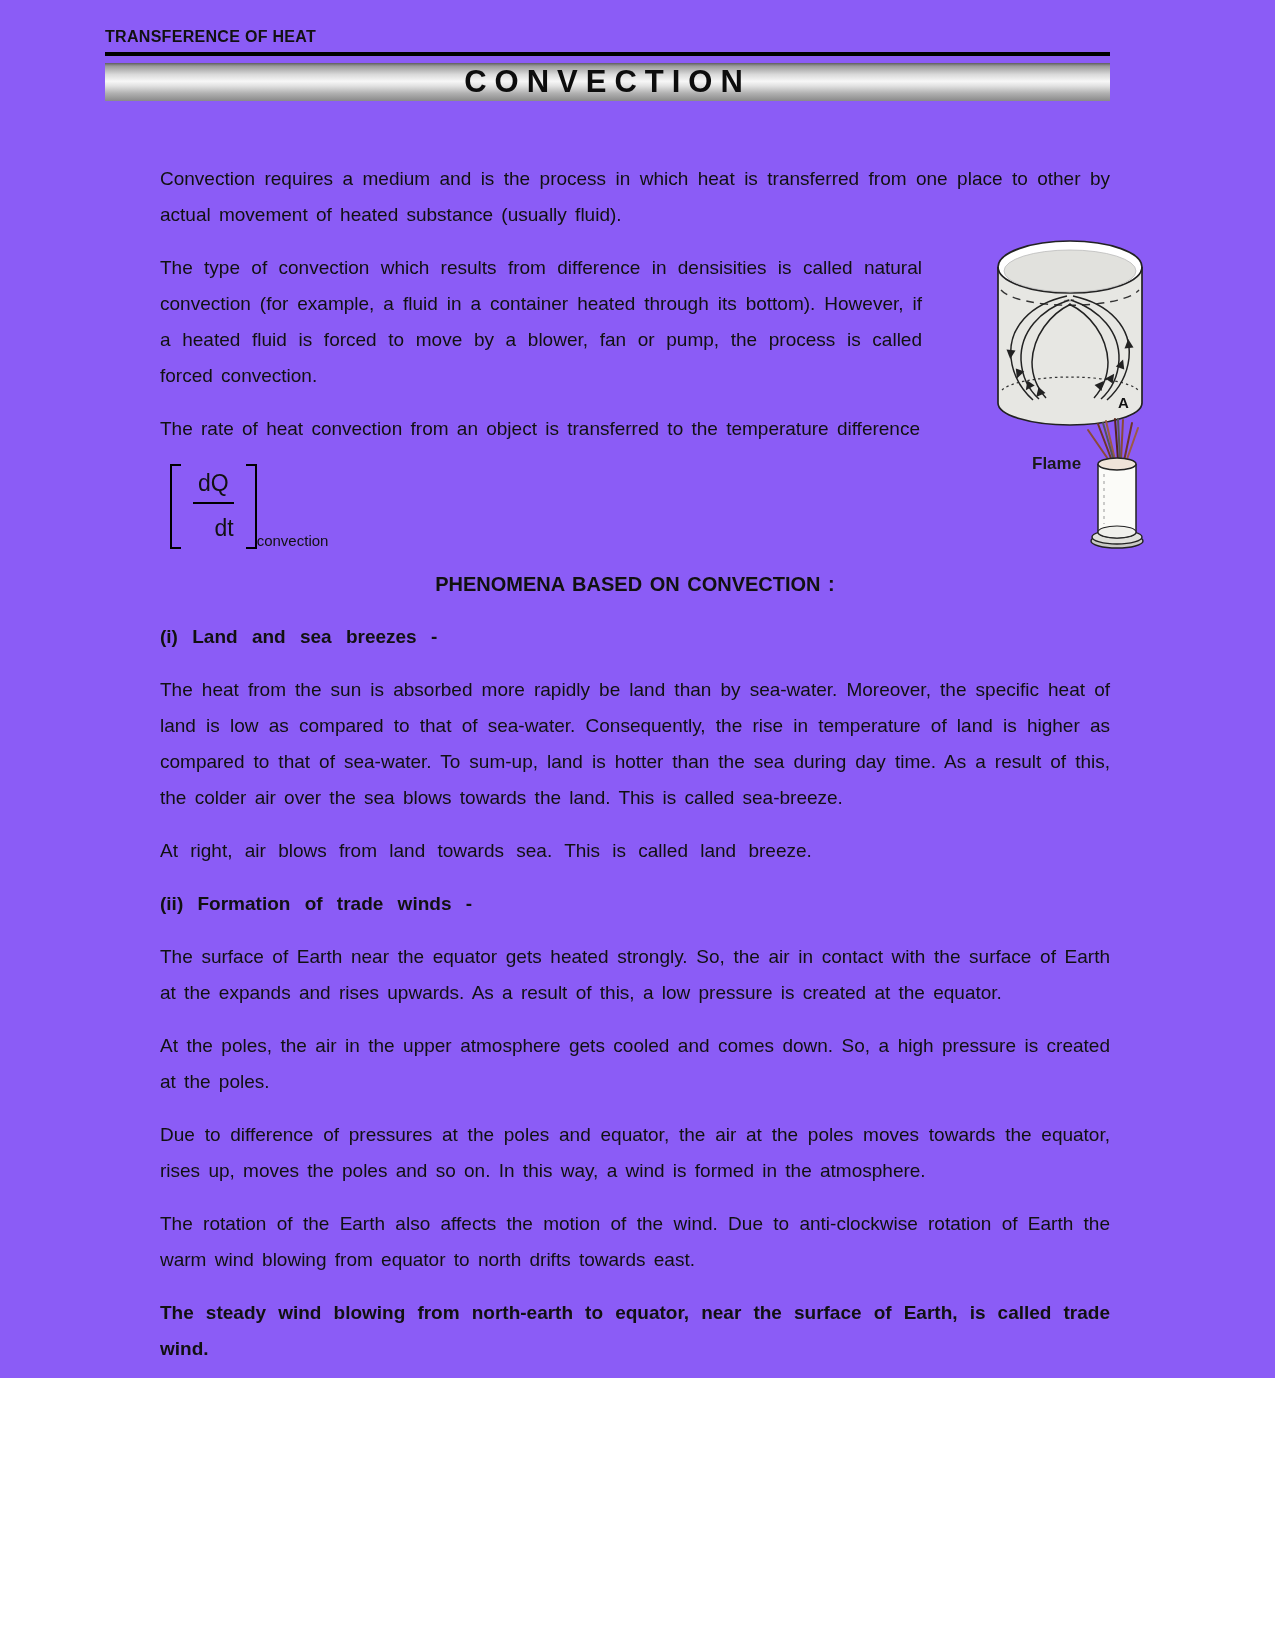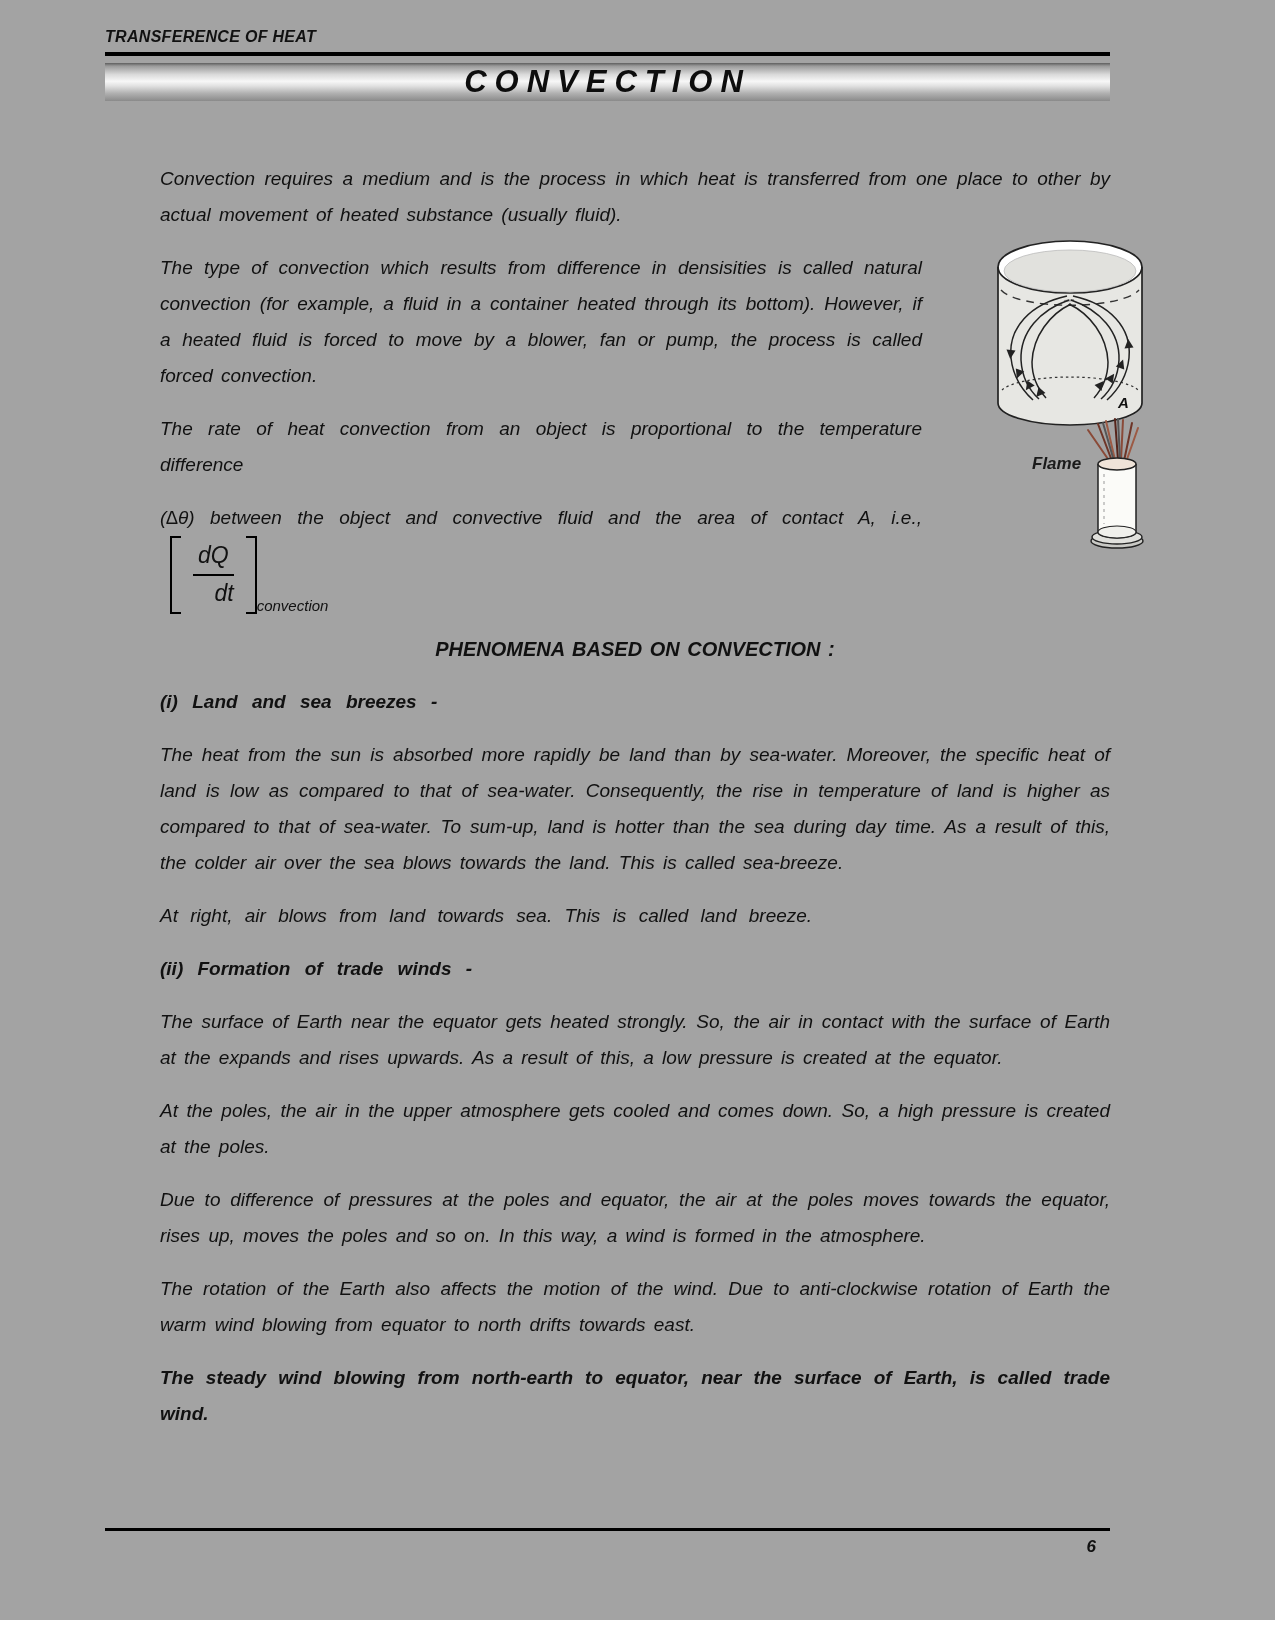--- a/index.html
+++ b/index.html
@@ -1,23 +1,22 @@
 <!DOCTYPE html>
 <html><head>
 <meta charset="utf-8">
 <style>
   html,body{margin:0;padding:0;background:#ffffff;}
   .page{
     position:relative;
-    width:1275px;height:1620px;
-    background:#a3a3a3;
+    width:1275px;height:1378px;
+    background:#8b5cf6;
     font-family:"Liberation Sans", sans-serif;
     color:#111;
     overflow:hidden;
-    font-style:italic;
   }
   .content{position:absolute;left:105px;right:165px;top:28px;}
   .running-title{
     font-size:16px;font-weight:bold;letter-spacing:0.3px;
     padding-bottom:6px;border-bottom:4px solid #000;
   }
   .banner{
     height:38px;margin-top:7px;
     background:linear-gradient(180deg,#5e5e5e 0%,#9a9a9a 8%,#d9d9d9 30%,#f7f7f7 48%,#e2e2e2 60%,#b0b0b0 80%,#8a8a8a 100%);
     display:flex;align-items:center;justify-content:center;
@@ -36,21 +35,21 @@
     position:relative;
   }
   .figure-float svg{position:absolute;top:0;right:0;}
   
   .formula-wrap{display:inline-flex;align-items:flex-start;margin-left:10px;vertical-align:middle;}
   .bk{width:9px;align-self:stretch;border:2.5px solid #000;}
   .bk-left{border-right:none;margin-right:3px;}
   .bk-right{border-left:none;margin-left:3px;}
   .frac{display:flex;flex-direction:column;align-items:flex-end;padding:5px 9px;font-size:23px;line-height:1.3;font-weight:normal;word-spacing:0;}
   .frac-num{border-bottom:2.2px solid #000;padding:0 5px 3px 5px;}
-  .frac-den{padding-top:3px;}
+  .frac-den{padding-top:10px;}
   .formula-sub{font-size:15px;align-self:flex-end;transform:translateY(10px);word-spacing:0;}
   
   .footer{
     position:absolute;left:105px;right:165px;top:1528px;
     border-top:3px solid #000;
   }
   .page-num{text-align:right;font-weight:bold;font-size:17px;padding:6px 14px 0 0;}
 </style>
 </head>
 <body>
@@ -130,24 +129,23 @@
 
           <ellipse cx="157" cy="226" rx="19" ry="6" fill="#efe3d8" stroke="#222" stroke-width="1.5"></ellipse>
           <line x1="144" y1="236" x2="144" y2="286" stroke="#999" stroke-width="1" stroke-dasharray="3,4"></line>
 
           <text x="72" y="231" font-size="17" font-weight="bold" fill="#1a1a1a" text-anchor="start">Flame</text>
         </svg>
       </div>
 
       <p>The type of convection which results from difference in densisities is called natural convection (for example, a fluid in a container heated through its bottom). However, if a heated fluid is forced to move by a blower, fan or pump, the process is called forced convection.</p>
 
-      <p>The rate of heat convection from an object is proportional to the temperature difference</p>
+      <p>The rate of heat convection from an object is transferred to the temperature difference</p>
 
       <p>
-        <span>(∆θ) between the object and convective fluid and the area of contact A, i.e.,</span>
         <span class="formula-wrap">
           <span class="bk bk-left"></span>
           <span class="frac">
             <span class="frac-num">dQ</span>
             <span class="frac-den">dt</span>
           </span>
           <span class="bk bk-right"></span>
           <span class="formula-sub">convection</span>
         </span>
       </p>

